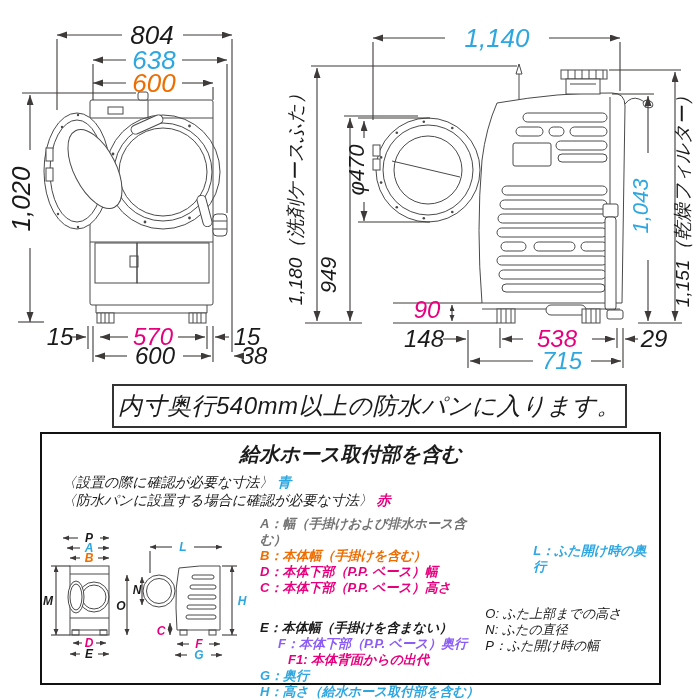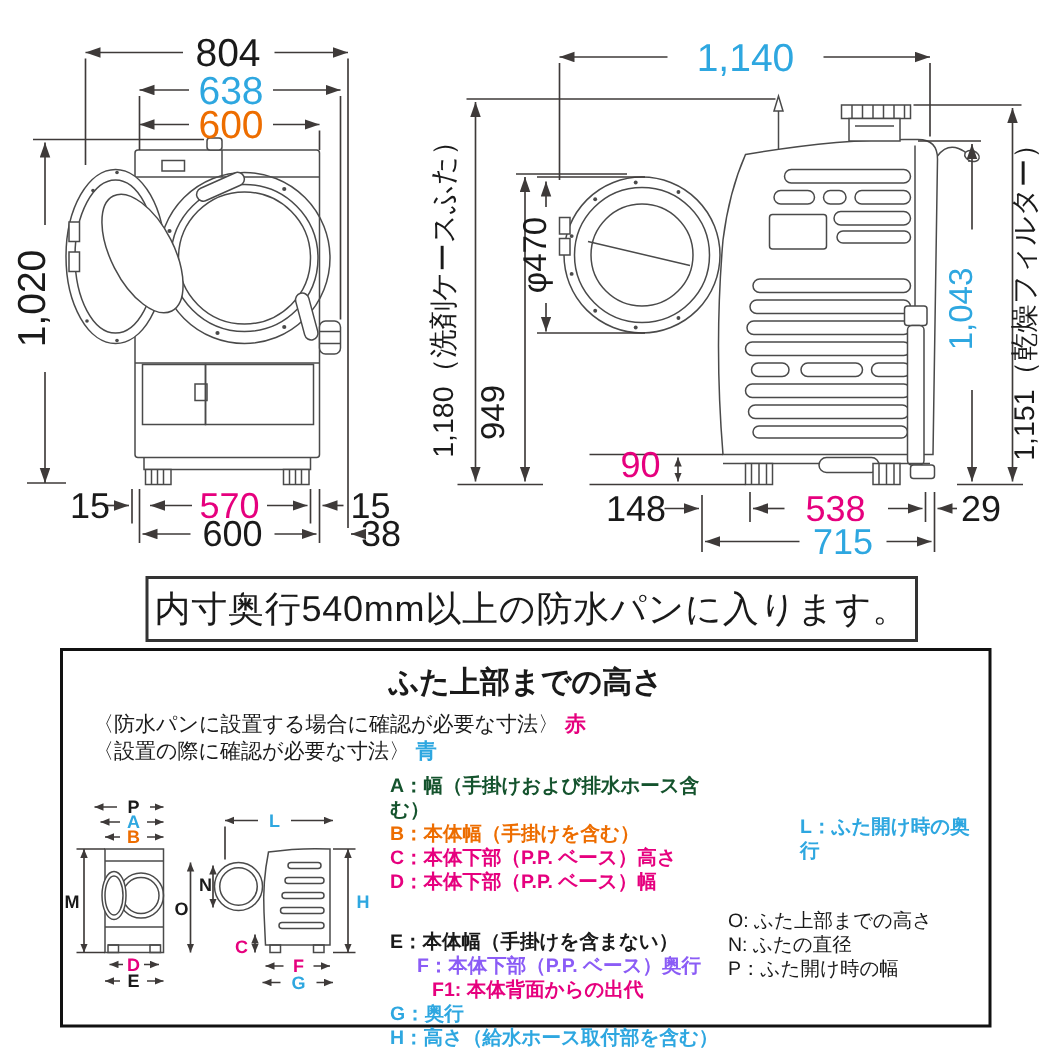--- a/index.html
+++ b/index.html
@@ -1,31 +1,31 @@
 <!DOCTYPE html>
 <html><head>
 <meta charset="utf-8">
 <style>
   html,body{margin:0;padding:0;background:#fff;}
   .page{position:relative;width:700px;height:700px;background:#fff;overflow:hidden;
-        font-family:"Liberation Sans","DejaVu Sans",sans-serif;color:#1a1a1a;}
+        font-family:"Liberation Sans","DejaVu Sans",sans-serif;color:#1a1a1a;font-style:italic;}
   svg text{font-family:"Liberation Sans","DejaVu Sans",sans-serif;}
   
   .ln{stroke:#3E3A39;stroke-width:1.1;fill:none;}
   .mc{stroke:#4A4A4A;stroke-width:1;fill:none;}
   .mcf{stroke:#4A4A4A;stroke-width:1;fill:#fff;}
   .bolt{fill:#4A4A4A;stroke:none;}
   
   .dt{font-size:26px;fill:#1a1a1a;text-anchor:middle;}
   .dt24{font-size:24px;fill:#1a1a1a;text-anchor:middle;}
   .dt22{font-size:22px;fill:#1a1a1a;text-anchor:middle;}
   .dt19{font-size:19px;fill:#1a1a1a;text-anchor:middle;}
   .mini-t{font-size:12px;font-weight:bold;fill:#1a1a1a;text-anchor:middle;}
   
-  .note-box{position:absolute;left:97px;top:384px;width:511px;height:40px;
+  .note-box{position:absolute;left:112px;top:384px;width:511px;height:40px;
             border:2px solid #333;display:flex;align-items:center;justify-content:center;
             font-size:24px;letter-spacing:0.5px;}
   
   .legend-box{position:absolute;left:40px;top:432px;width:617px;height:249px;border:2px solid #111;}
   .legend-title{text-align:center;font-size:20px;font-weight:bold;margin-top:7px;}
   .legend-lines{margin:5px 0 0 20px;font-size:14px;line-height:18px;}
   .seg-b{font-weight:bold;}
   .legend-bottom{display:flex;margin-top:4px;}
   .mini-svg{width:218px;height:152px;flex:0 0 auto;}
   .col-center{width:226px;font-size:13px;line-height:16px;padding-top:3px;font-weight:bold;}
@@ -279,30 +279,30 @@
     </g>
   </svg>
 
   
   <div class="note-box">
     <span>内寸奥行540mm以上の防水パンに入ります。</span>
   </div>
 
   
   <div class="legend-box">
-    <div class="legend-title">ふた上部までの高さ</div>
+    <div class="legend-title">給水ホース取付部を含む</div>
 
     <div class="legend-lines">
+      <div>
+        <span>〈設置の際に確認が必要な寸法〉</span>
+        <span class="seg-b" style="color: rgb(46, 167, 224);">青</span>
+      </div>
       <div>
         <span>〈防水パンに設置する場合に確認が必要な寸法〉</span>
         <span class="seg-b" style="color: rgb(230, 0, 126);">赤</span>
-      </div>
-      <div>
-        <span>〈設置の際に確認が必要な寸法〉</span>
-        <span class="seg-b" style="color: rgb(46, 167, 224);">青</span>
       </div>
     </div>
 
     <div class="legend-bottom">
 
       <svg class="mini-svg" viewBox="0 0 218 152">
 
         <g>
           <rect class="mc" x="28" y="53" width="39" height="69"></rect>
           <line class="mc" x1="28" y1="61" x2="67" y2="61"></line>
@@ -367,24 +367,24 @@
           <line class="ln" marker-end="url(#mS)" x1="169" y1="142" x2="180" y2="142"></line>
           <text class="mini-t" x="157" y="146" style="fill: rgb(46, 167, 224);">G</text>
           <line class="ln" marker-start="url(#mS)" marker-end="url(#mS)" x1="190" y1="53" x2="190" y2="122"></line>
           <line class="ln" x1="180" y1="53" x2="195" y2="53"></line>
           <line class="ln" x1="180" y1="122" x2="195" y2="122"></line>
           <text class="mini-t" x="200" y="92" style="fill: rgb(46, 167, 224);">H</text>
         </g>
       </svg>
 
       <div class="col-center">
-        <div style="color: #14532d;">A：幅（手掛けおよび排水ホース含む）</div>
+        <div style="color: #737373;">A：幅（手掛けおよび排水ホース含む）</div>
         <div style="color: rgb(237, 109, 0);">B：本体幅（手掛けを含む）</div>
+        <div style="color: rgb(230, 0, 126);">D：本体下部（P.P. ベース）幅</div>
         <div style="color: rgb(230, 0, 126);">C：本体下部（P.P. ベース）高さ</div>
-        <div style="color: rgb(230, 0, 126);">D：本体下部（P.P. ベース）幅</div>
         <div style="color: rgb(26, 26, 26); margin-top: 24px;">E：本体幅（手掛けを含まない）</div>
         <div style="color: #8b5cf6; text-align: center;">F：本体下部（P.P. ベース）奥行</div>
         <div style="color: rgb(230, 0, 126); margin-left: 28px;">F1: 本体背面からの出代</div>
         <div style="color: rgb(46, 167, 224);">G：奥行</div>
         <div style="color: rgb(46, 167, 224);">H：高さ（給水ホース取付部を含む）</div>
       </div>
 
       <div class="col-right">
         <div class="item-l" style="color: rgb(46, 167, 224);">L：ふた開け時の奥行</div>
         <div class="spacer"></div>

